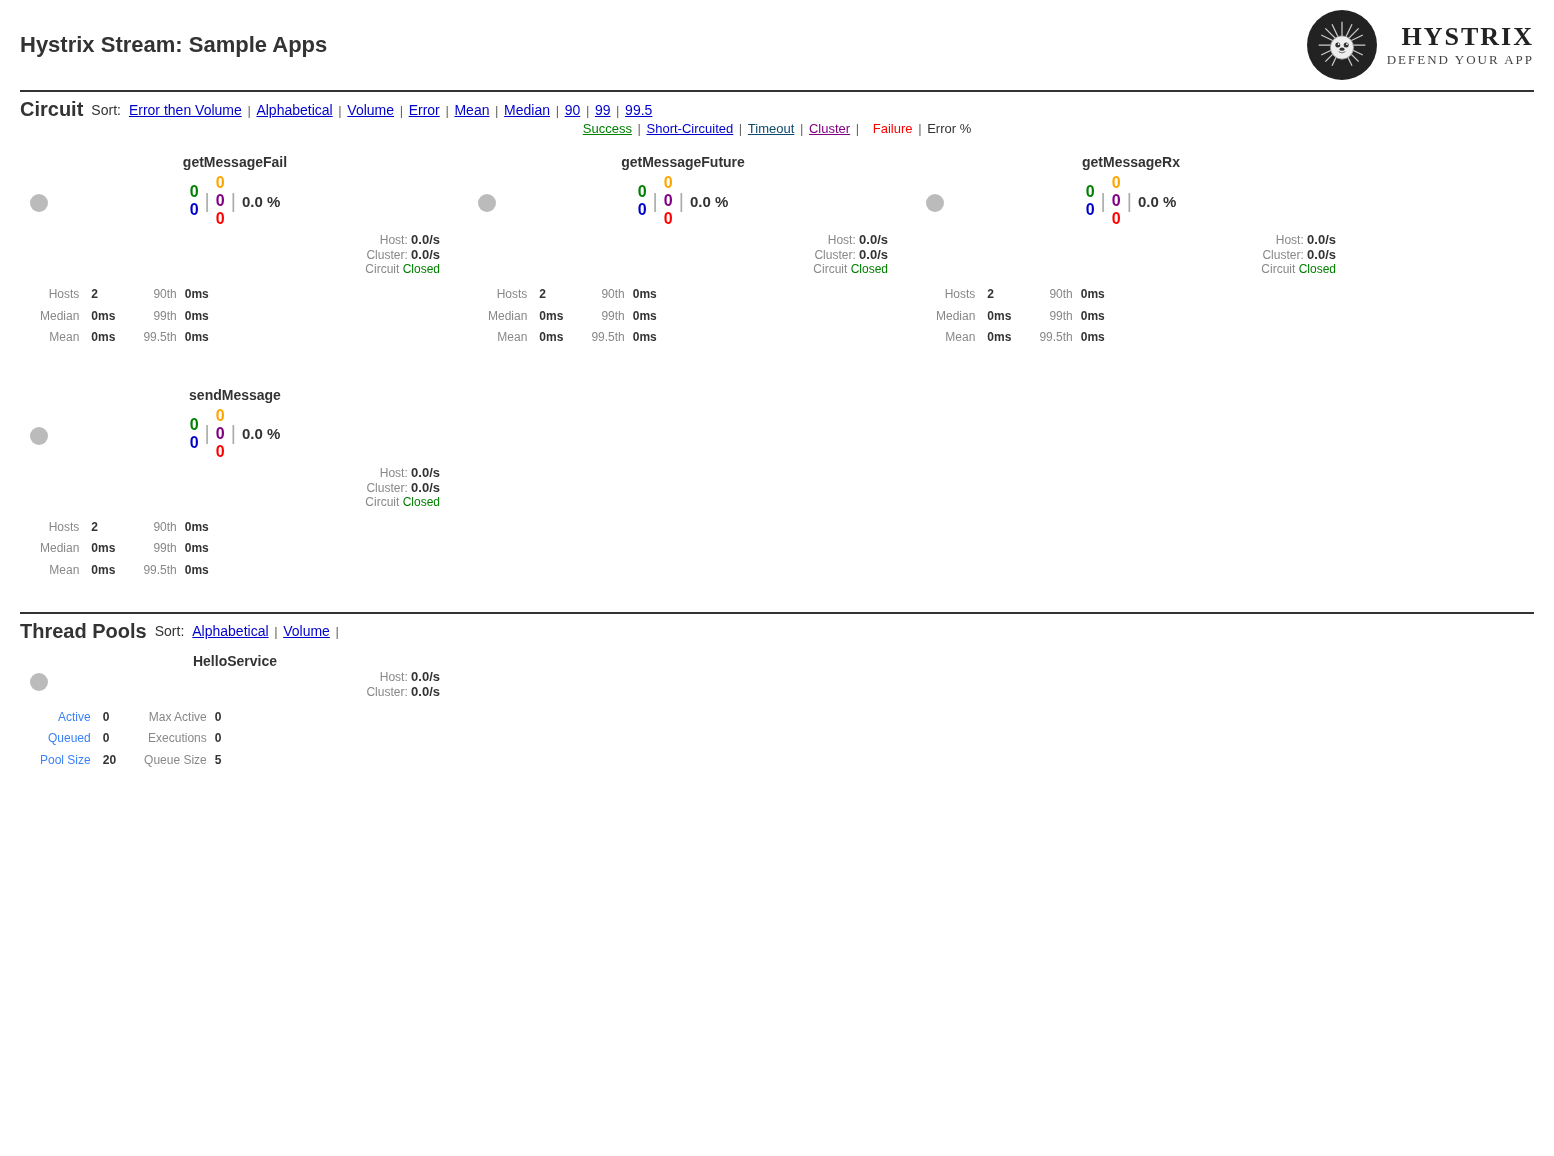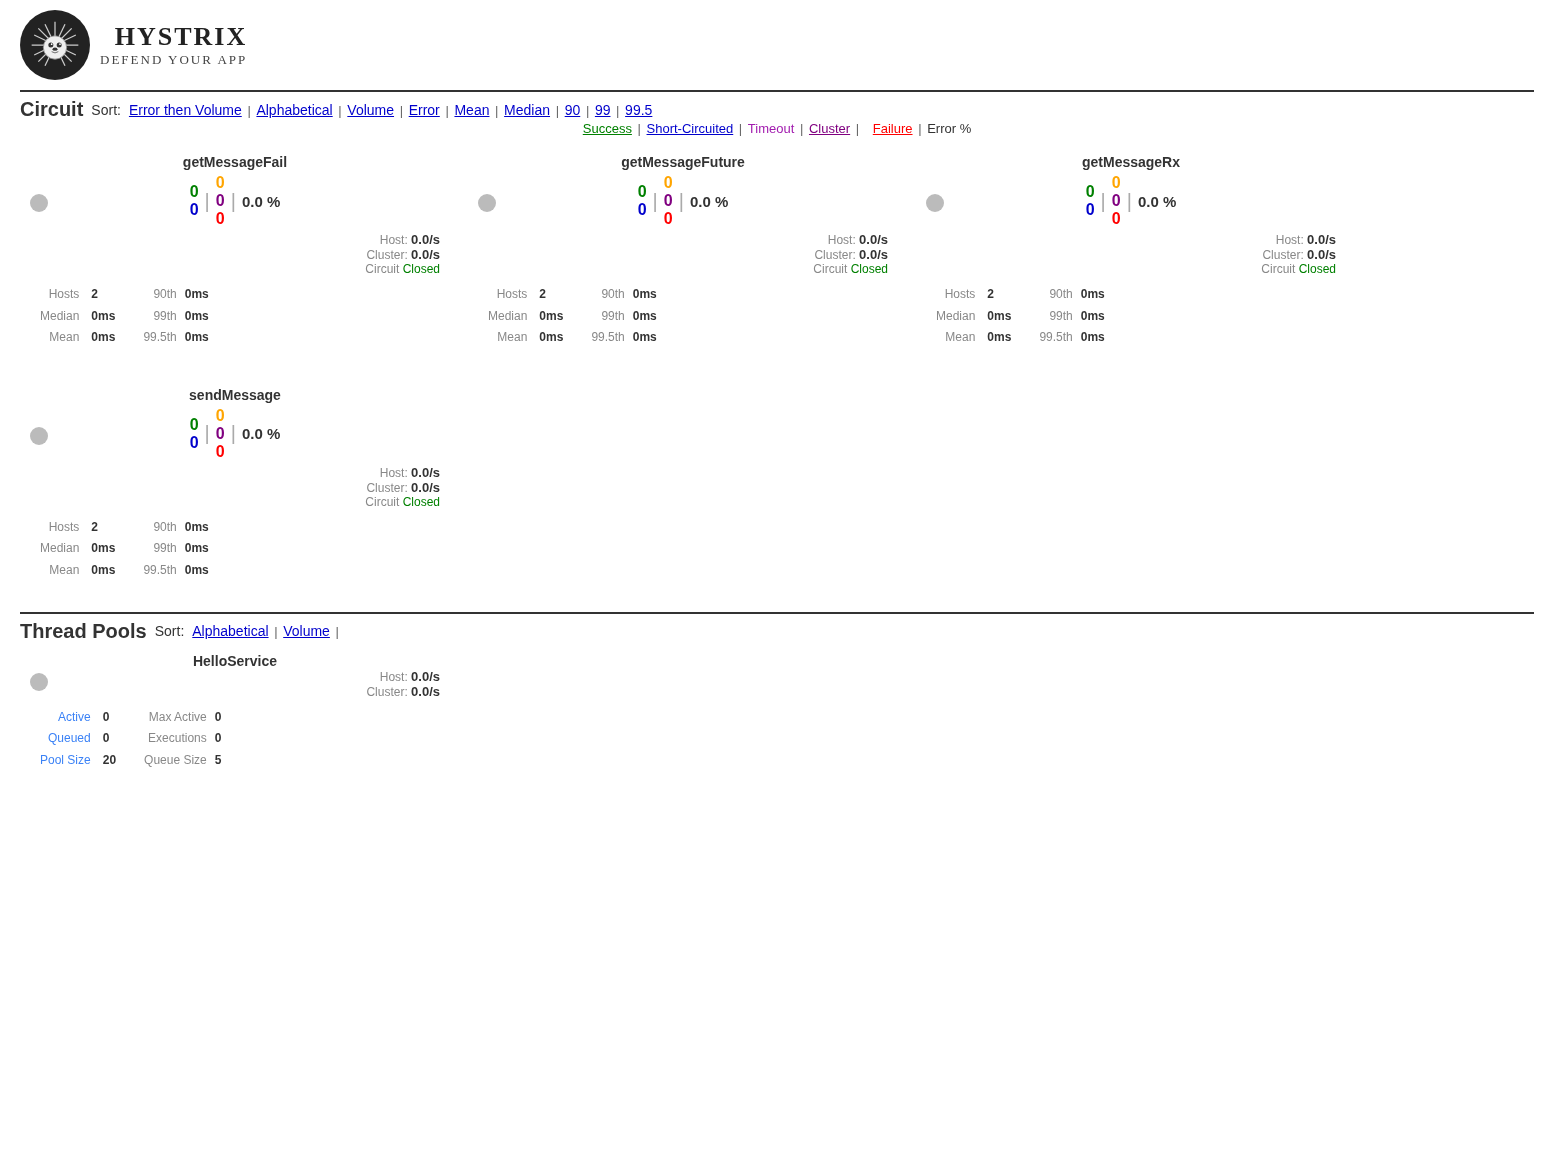--- a/index.html
+++ b/index.html
@@ -17,23 +17,23 @@
 
     .section-header { display: flex; align-items: center; gap: 8px; border-top: 2px solid #333; padding-top: 6px; margin-top: 4px; }
     .section-title { font-size: 20px; font-weight: bold; }
     .sort-label { font-size: 14px; }
     .sort-links a { color: #00c; text-decoration: underline; font-size: 14px; cursor: pointer; }
     .separator { color: #666; margin: 0 2px; }
 
     .legend-row { text-align: center; margin-bottom: 8px; font-size: 13px; }
     .legend-row .success { color: green; text-decoration: underline; cursor: pointer; }
     .legend-row .short-circuited { color: #00c; text-decoration: underline; cursor: pointer; }
-    .legend-row .timeout { color: #a21caf; cursor: pointer; }
+    .legend-row .timeout { color: #0c4a6e; text-decoration: underline; cursor: pointer; }
     .legend-row .rejected { color: purple; text-decoration: underline; cursor: pointer; }
-    .legend-row .failure { color: red; text-decoration: underline; cursor: pointer; padding-left: 8px; }
+    .legend-row .failure { color: red; cursor: pointer; padding-left: 8px; }
     .legend-row .error-pct { color: #333; }
 
     .circuits-grid { display: flex; flex-wrap: wrap; gap: 18px; }
     .circuit-card { width: 430px; padding: 10px 10px 10px 10px; position: relative; }
 
     .circuit-name { font-weight: bold; font-size: 14px; text-align: center; }
 
     .circuit-numbers { display: flex; align-items: center; justify-content: center; gap: 4px; margin: 4px 0; }
     .num-col { display: flex; flex-direction: column; align-items: center; }
     .num-green { color: green; font-weight: bold; font-size: 16px; }
@@ -59,20 +59,21 @@
     .thread-pools-section { margin-top: 20px; }
     .thread-pool-card { width: 430px; padding: 10px; position: relative; }
     .thread-pool-name { font-weight: bold; font-size: 14px; text-align: center; }
 
     .tp-stats-row { display: flex; align-items: flex-start; gap: 4px; margin-top: 6px; font-size: 12px; }
   </style>
 </head>
 <body>
 
 <div class="header">
+  <h1>Hystrix Stream: Sample Apps</h1>
   <div class="logo-area">
     <div class="logo-circle">
 
       <svg viewBox="0 0 60 60" xmlns="http://www.w3.org/2000/svg">
 
         <g stroke="#ccc" stroke-width="1.5">
           <line x1="30" y1="30" x2="30" y2="2"></line>
           <line x1="30" y1="30" x2="50" y2="10"></line>
           <line x1="30" y1="30" x2="58" y2="30"></line>
           <line x1="30" y1="30" x2="50" y2="50"></line>

